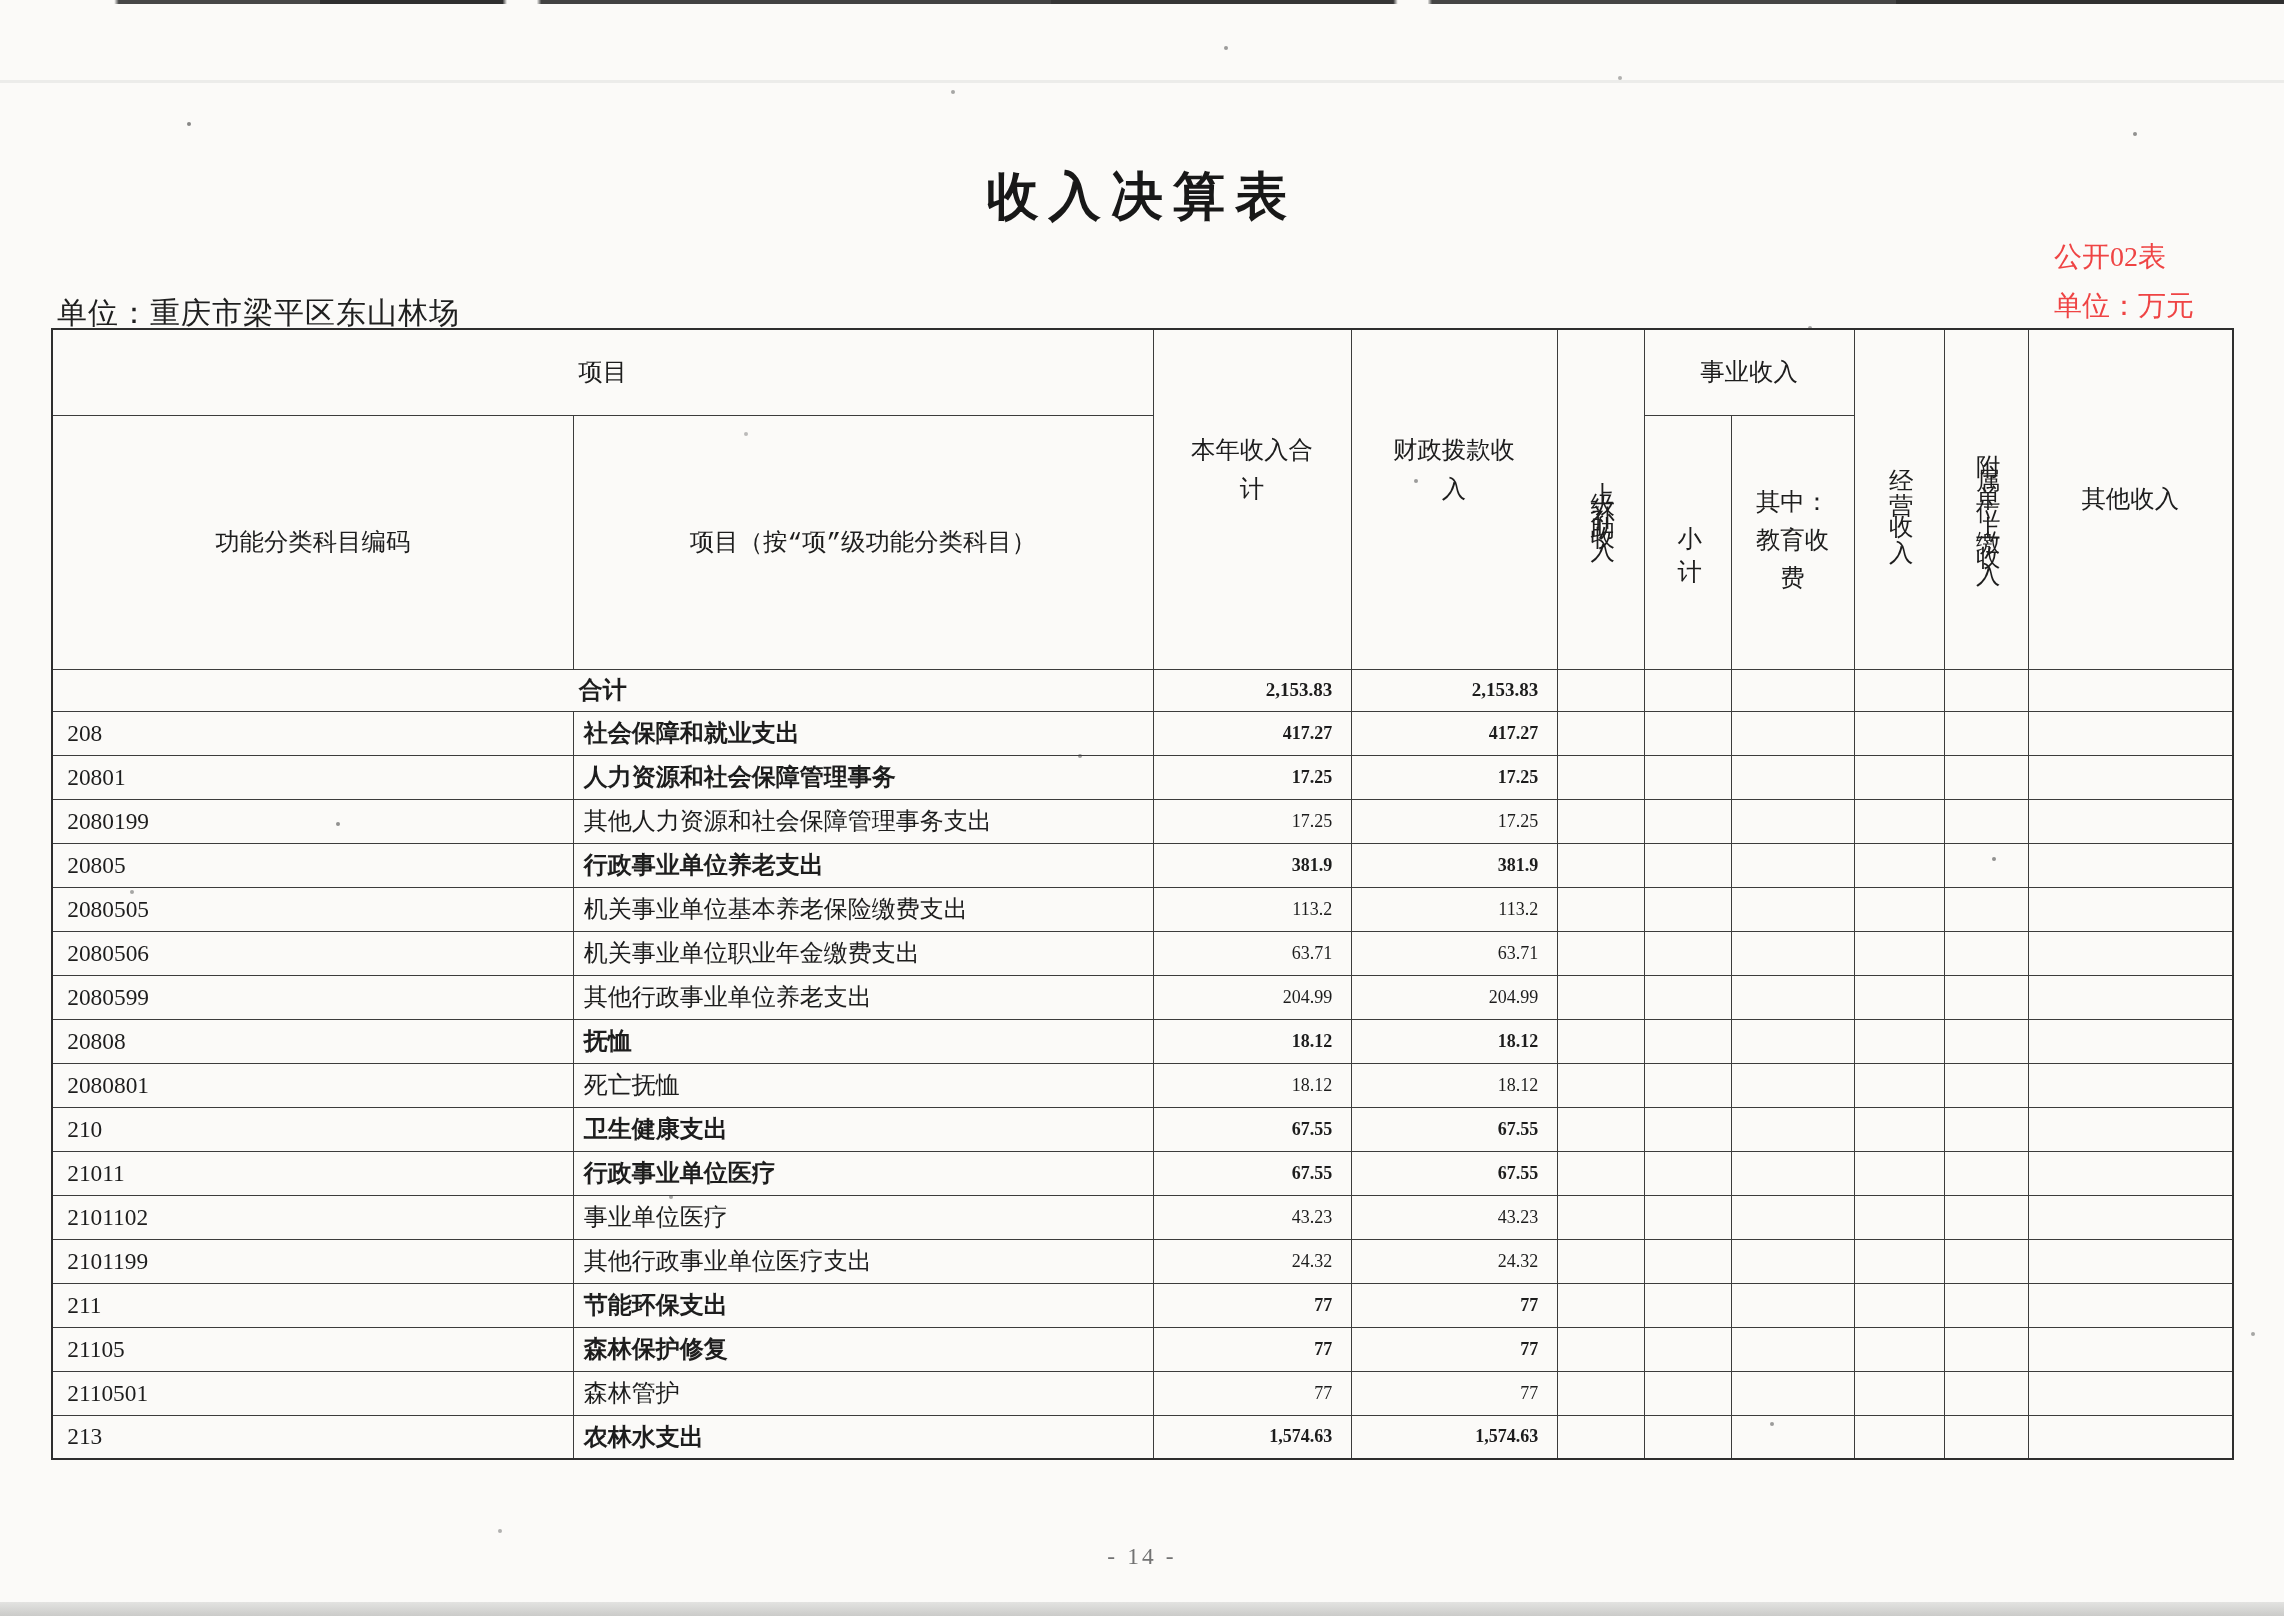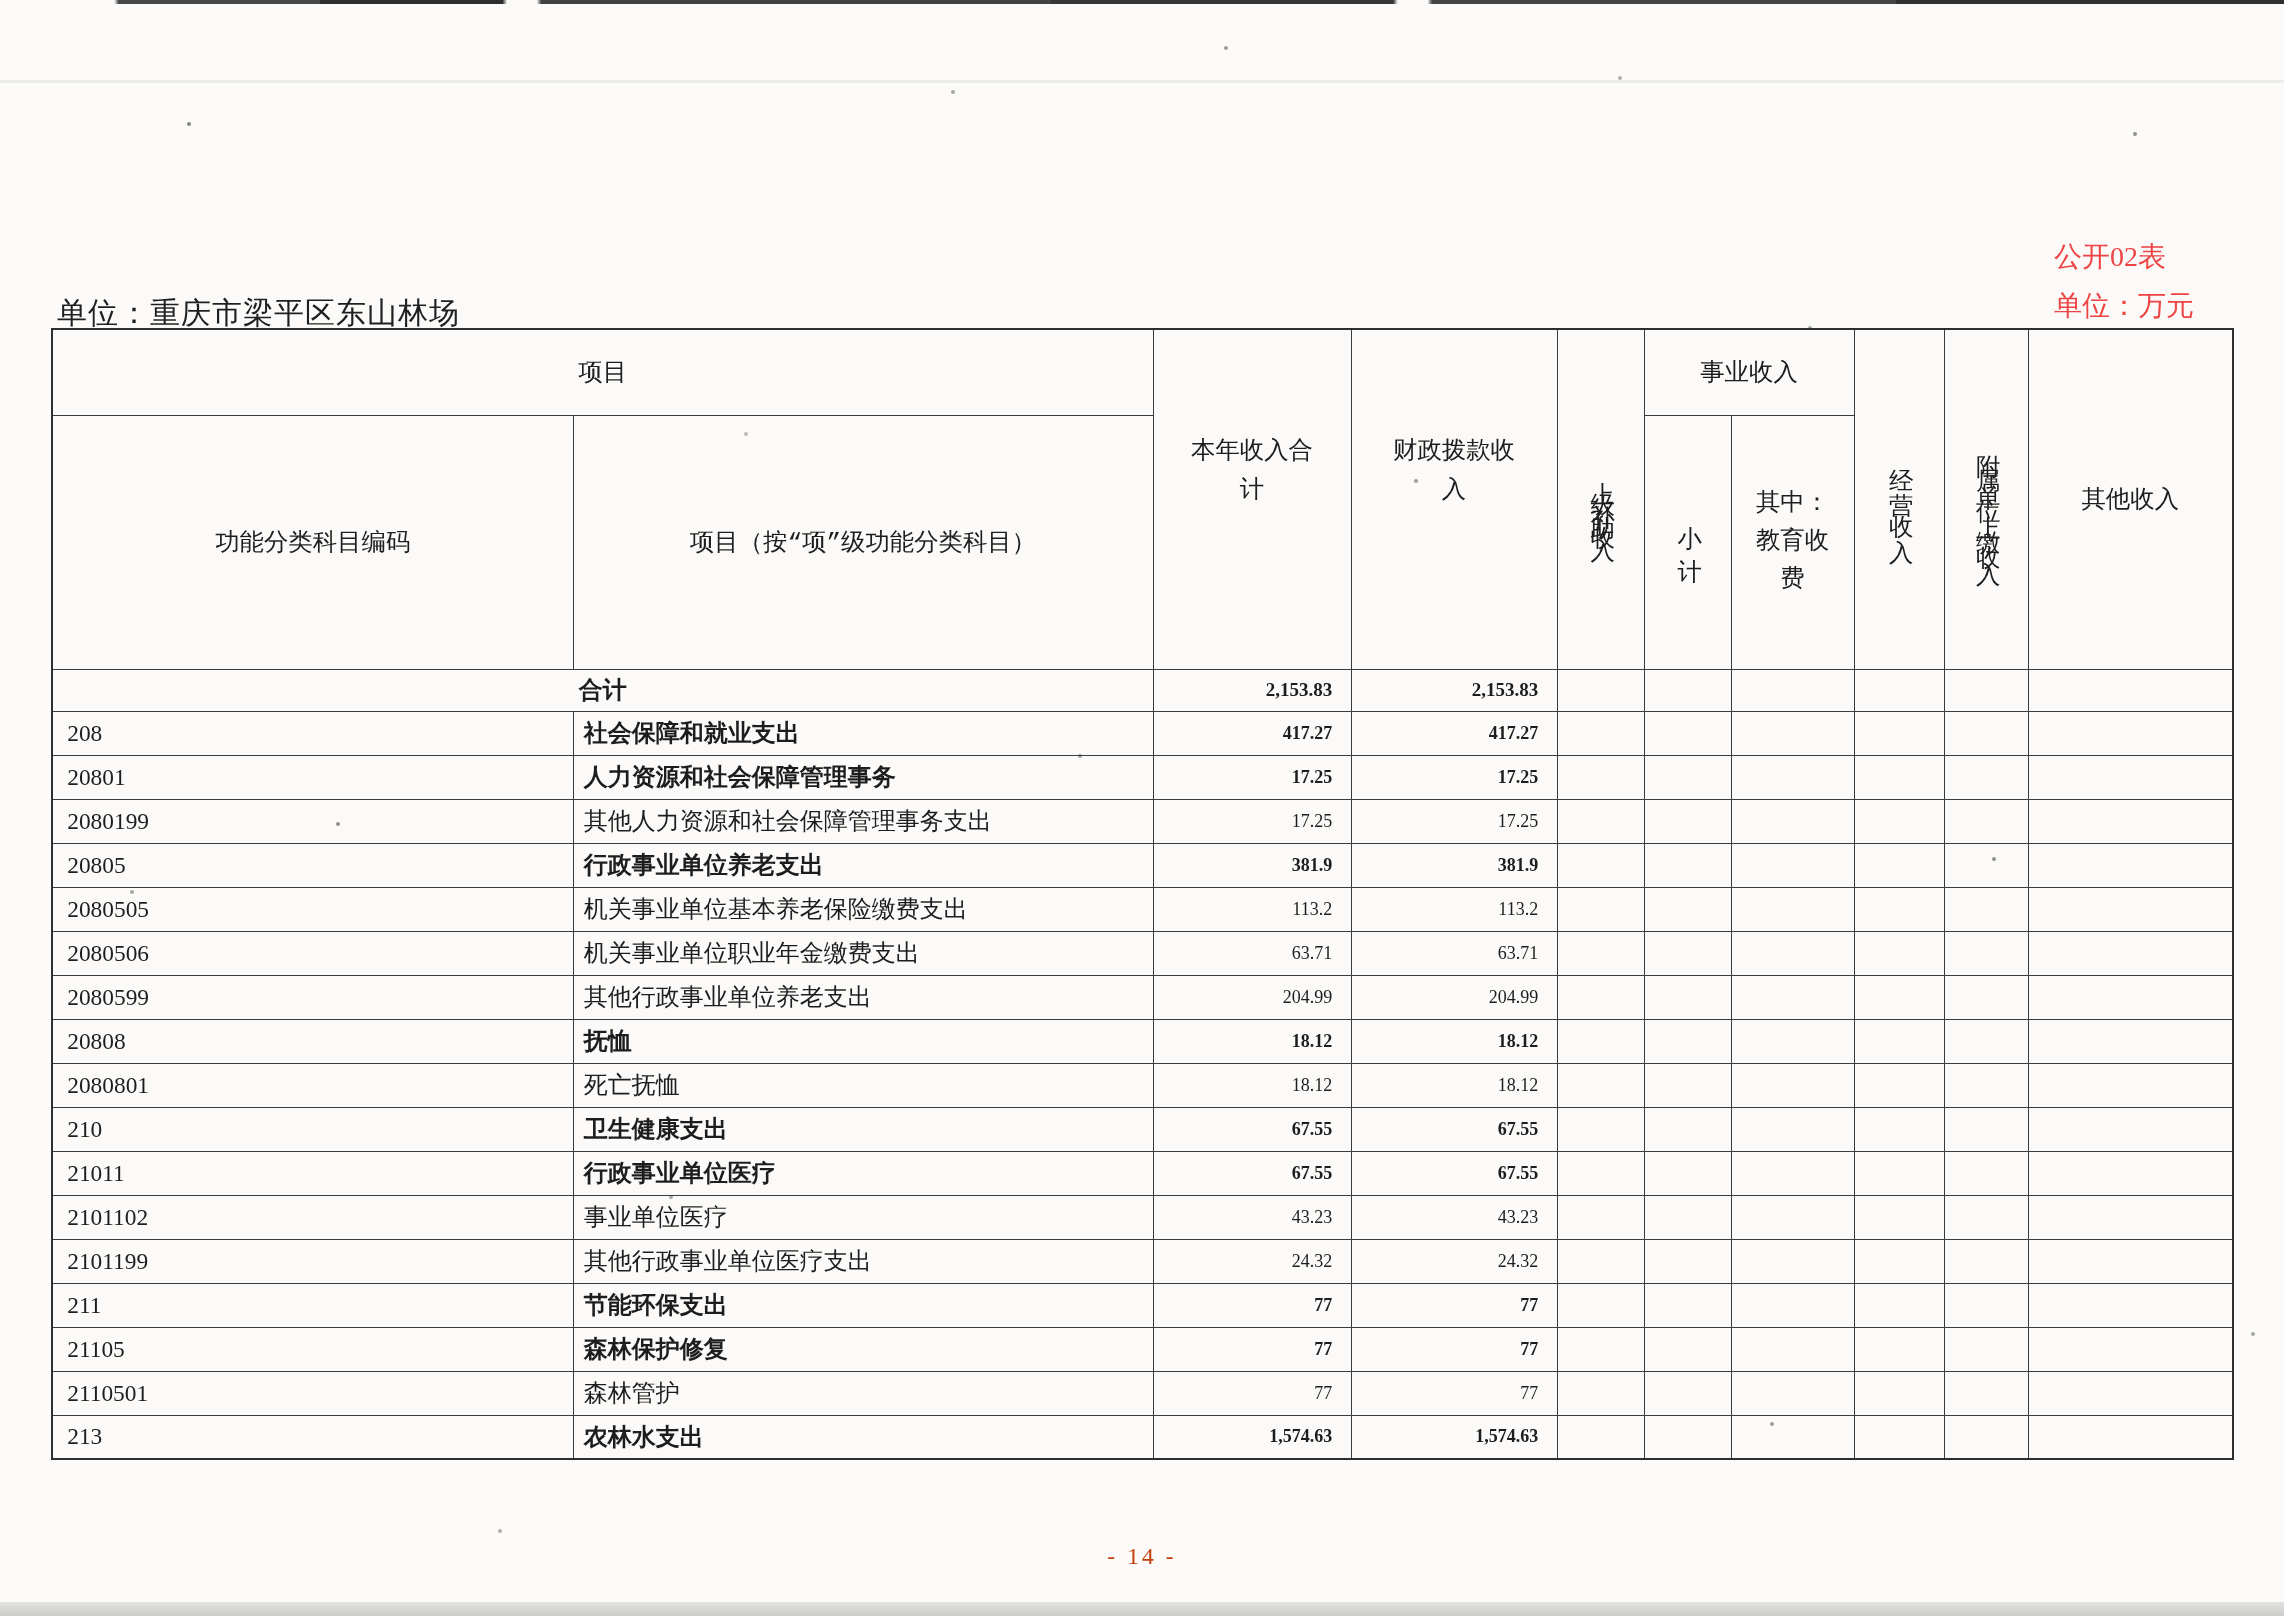--- a/index.html
+++ b/index.html
@@ -94,32 +94,33 @@
 
   td.cell-code { text-align:left; padding-left:14.2px; font-size:23.4px; }
   td.cell-name { text-align:left; padding-left:10.2px; font-size:24px; }
   td.cell-name.center { text-align:center; padding-left:0; }
   td.cell-num  { text-align:right; padding-right:18.3px; font-size:18px; }
   tr.bold-row td.cell-name, tr.bold-row td.cell-num { font-weight:bold; }
   tr.total-row td.cell-num { font-size:19px; }
 
   .page-number {
     position:absolute; left:51px; top:1543px; width:2182px;
-    text-align:center; font-size:23.4px; letter-spacing:3.1px; color:#c2410c;
+    text-align:center; font-size:23.4px; letter-spacing:3.1px; color:#737373;
   }
 </style>
 </head>
 <body>
 
 <div class="sheet">
 
   <div class="scan-top-edge"></div>
   <div class="scan-streak"></div>
   <div class="scan-noise"></div>
 
+  <div class="page-title">收入决算表</div>
 
   <div class="meta-right">
     <div>公开02表</div>
     <div>单位：万元</div>
   </div>
 
   <div class="org-unit">单位：重庆市梁平区东山林场</div>
 
   <table class="income">
     <colgroup>

